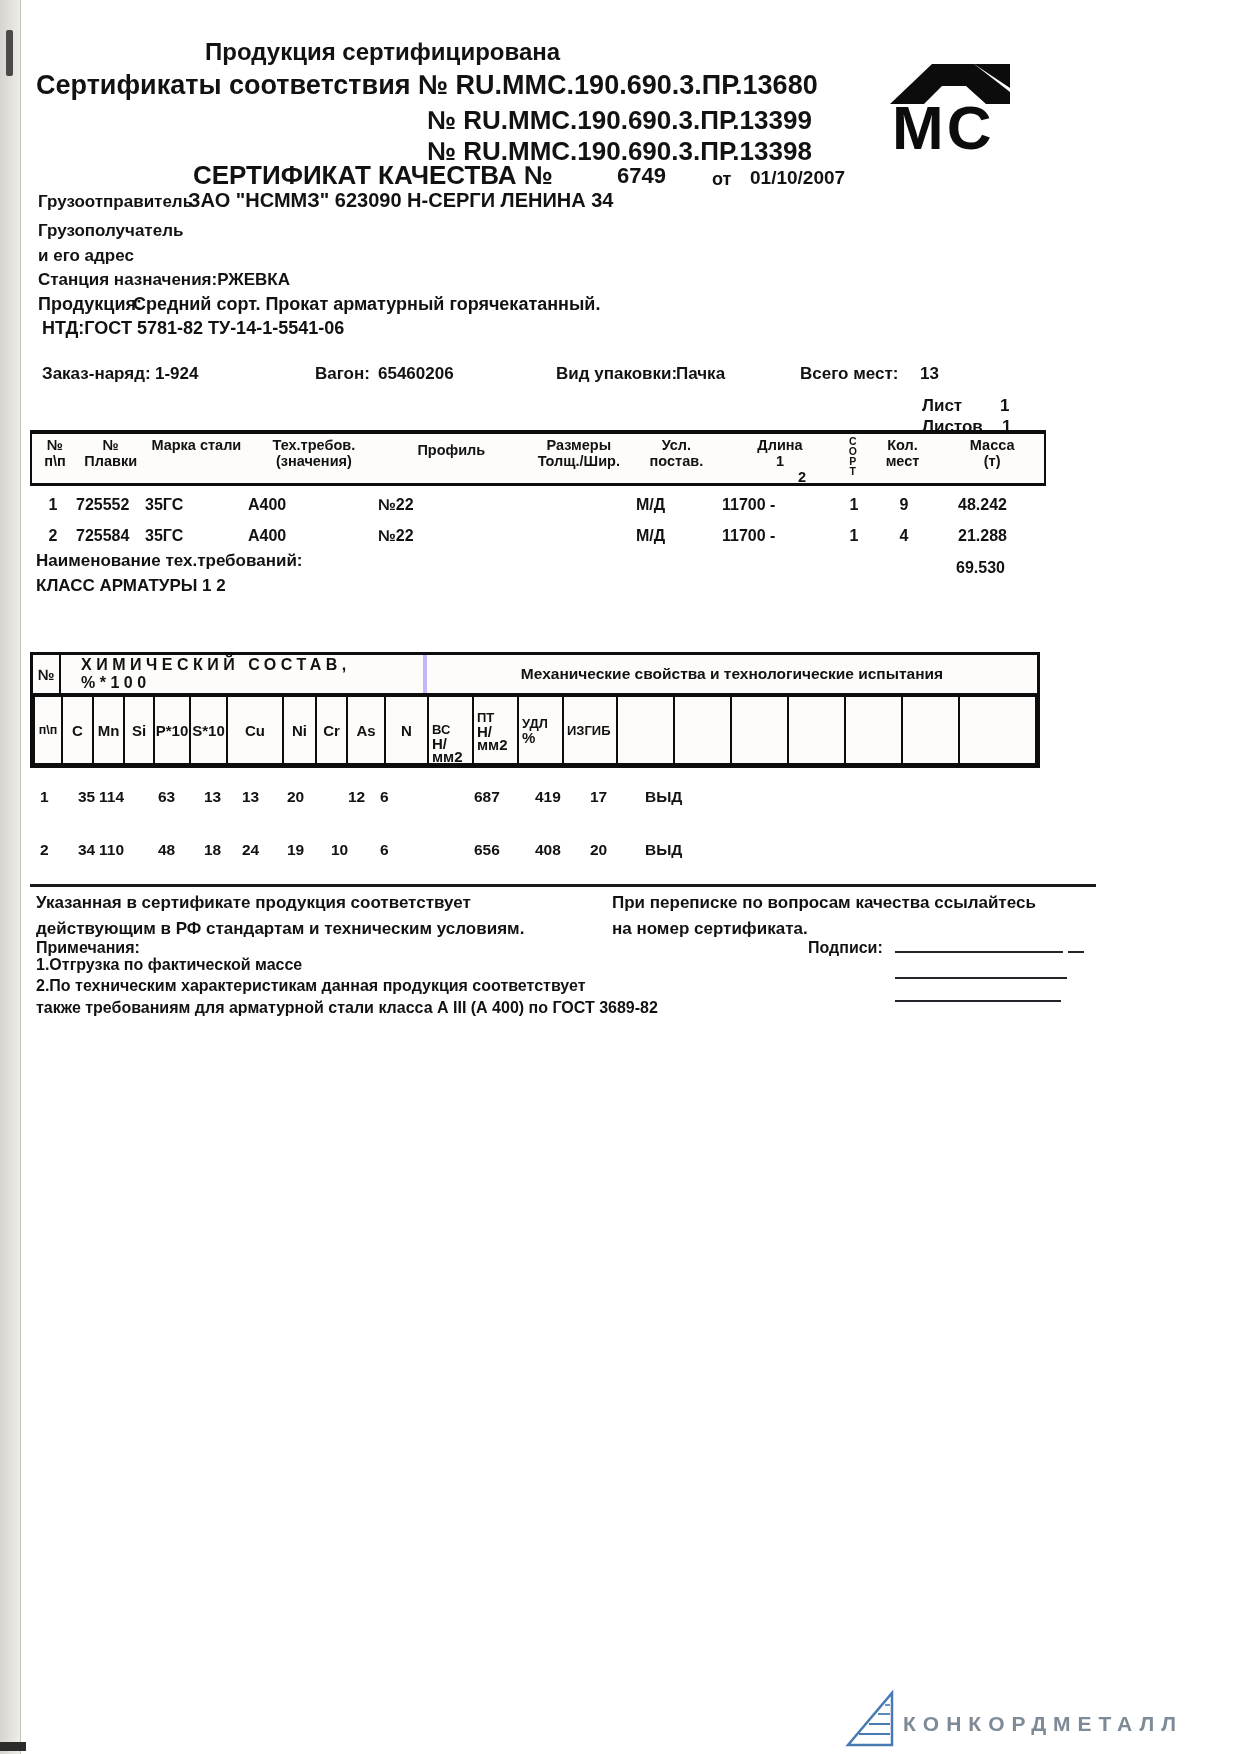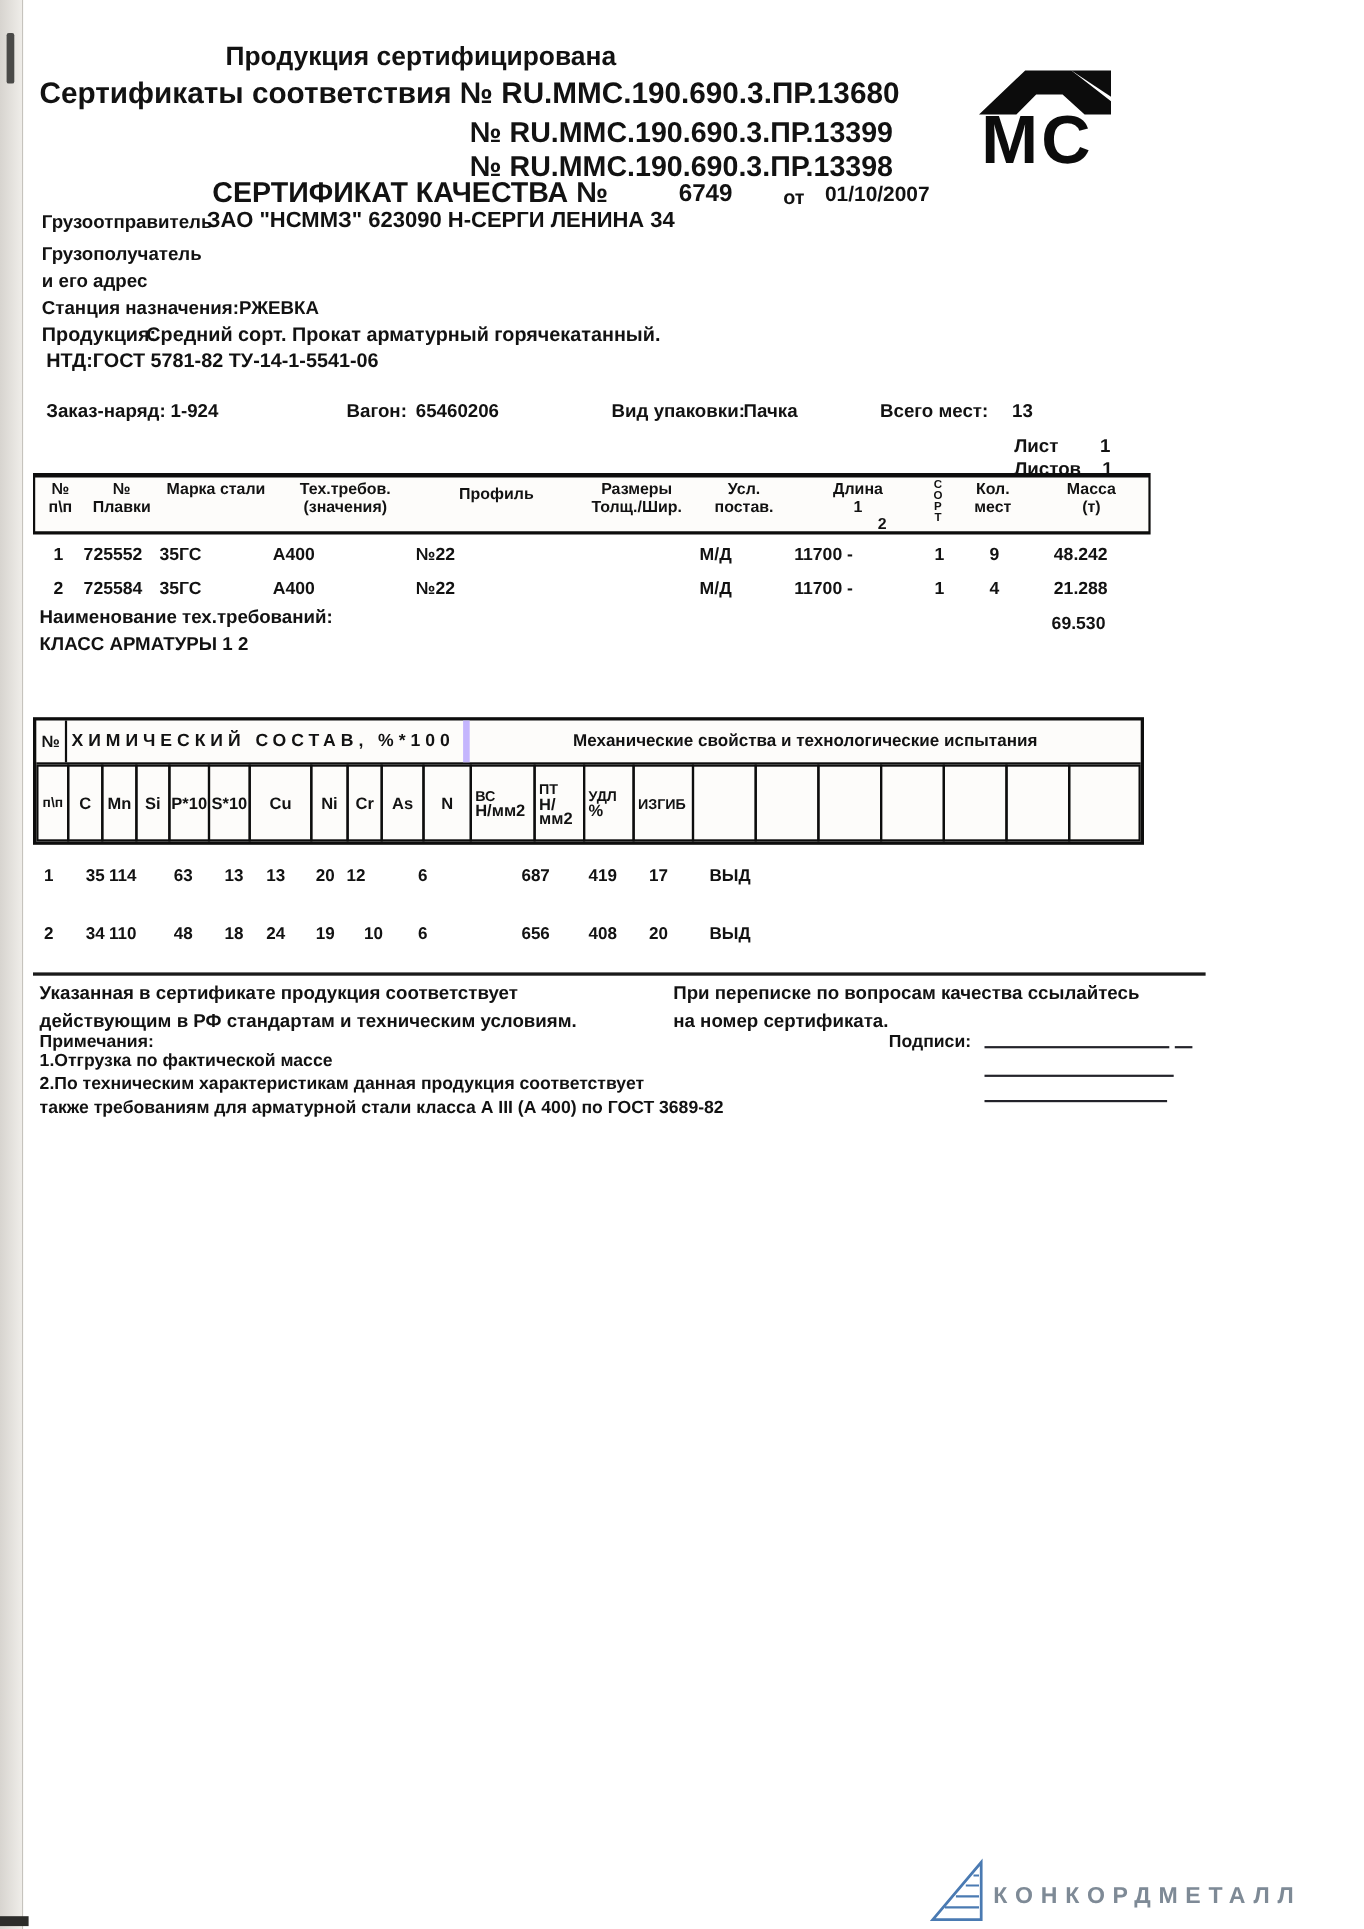--- a/index.html
+++ b/index.html
@@ -21,21 +21,21 @@
   .sortc{font-size:10.5px;line-height:10px;padding-top:2px;}
   .dl2{display:inline-block;margin-left:44px;}
   .mtr{position:absolute;left:30px;width:1016px;display:flex;font-weight:bold;font-size:16px;}
   .mtd{box-sizing:border-box;}
   
   .ct{position:absolute;left:30px;top:652px;width:1010px;box-sizing:border-box;
       border:3px solid #0d0d0d;background:#fdfcfa;}
   .ct1{display:flex;height:38px;border-bottom:2px solid #0d0d0d;align-items:stretch;}
   .ct1-no{width:26px;border-right:2px solid #0d0d0d;display:flex;align-items:center;justify-content:center;
           font-weight:bold;font-size:15px;}
-  .ct1-chem{width:366px;border-right:6px solid #c4b5fd;display:flex;align-items:center;padding-left:4px;
+  .ct1-chem{width:366px;border-right:4px solid #c4b5fd;display:flex;align-items:center;padding-left:20px;
             font-weight:bold;font-size:16px;letter-spacing:4.5px;box-sizing:border-box;}
   .ct1-mech{flex:1;display:flex;align-items:center;justify-content:center;font-weight:bold;font-size:15.5px;}
   .ct2{display:flex;height:70px;align-items:stretch;}
   .cc{box-sizing:border-box;border:2px solid #0d0d0d;display:flex;align-items:center;justify-content:center;
       font-weight:bold;font-size:15px;}
   .cc + .cc{margin-left:-2px;}
   .cc-sm{font-size:12.5px;}
   .cc-2l{flex-direction:column;align-items:flex-start;justify-content:center;padding-left:3px;}
   .cc-2l .t{font-size:13px;line-height:15px;}
   .cc-2l .s{font-size:15px;line-height:13px;}
@@ -188,21 +188,21 @@
       <div class="cc" style="width:33px;">C</div>
       <div class="cc" style="width:33px;">Mn</div>
       <div class="cc" style="width:32px;">Si</div>
       <div class="cc" style="width:38px;">P*10</div>
       <div class="cc" style="width:39px;">S*10</div>
       <div class="cc" style="width:58px;">Cu</div>
       <div class="cc" style="width:35px;">Ni</div>
       <div class="cc" style="width:33px;">Cr</div>
       <div class="cc" style="width:40px;">As</div>
       <div class="cc" style="width:45px;">N</div>
-      <div class="cc cc-2l" style="width:60px;">
+      <div class="cc cc-2l" style="width:47px;justify-content:flex-end;">
           <span class="t">ВС</span>
           <span class="s">Н/мм2</span>
         </div>
       <div class="cc cc-2l" style="width:47px;">
           <span class="t">ПТ</span>
           <span class="s">Н/мм2</span>
         </div>
       <div class="cc cc-2l" style="width:47px;">
           <span class="t">УДЛ</span>
           <span class="s">%</span>
@@ -221,21 +221,21 @@
   </div>
 
   <div>
     <div class="chem-val" style="left:40px;top:788px;">1</div>
     <div class="chem-val" style="left:78px;top:788px;">35</div>
     <div class="chem-val" style="left:99px;top:788px;">114</div>
     <div class="chem-val" style="left:158px;top:788px;">63</div>
     <div class="chem-val" style="left:204px;top:788px;">13</div>
     <div class="chem-val" style="left:242px;top:788px;">13</div>
     <div class="chem-val" style="left:287px;top:788px;">20</div>
-    <div class="chem-val" style="left:315px;top:788px;">12</div>
+    <div class="chem-val" style="left:348px;top:788px;">12</div>
     <div class="chem-val" style="left:380px;top:788px;">6</div>
     <div class="chem-val" style="left:474px;top:788px;">687</div>
     <div class="chem-val" style="left:535px;top:788px;">419</div>
     <div class="chem-val" style="left:590px;top:788px;">17</div>
     <div class="chem-val" style="left:645px;top:788px;">ВЫД</div>
   </div>
 
   <div>
     <div class="chem-val" style="left:40px;top:841px;">2</div>
     <div class="chem-val" style="left:78px;top:841px;">34</div>

